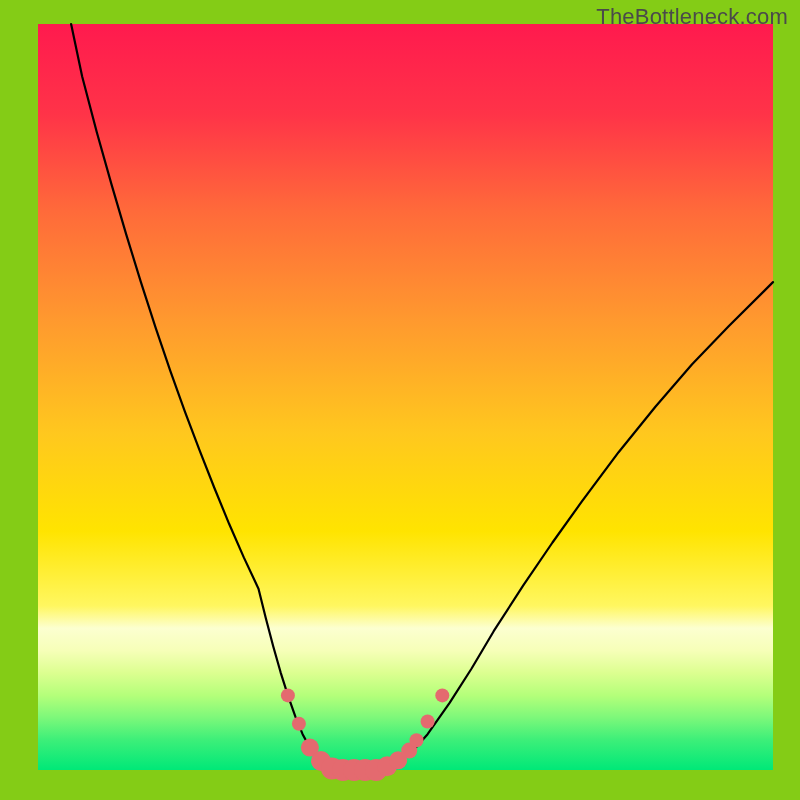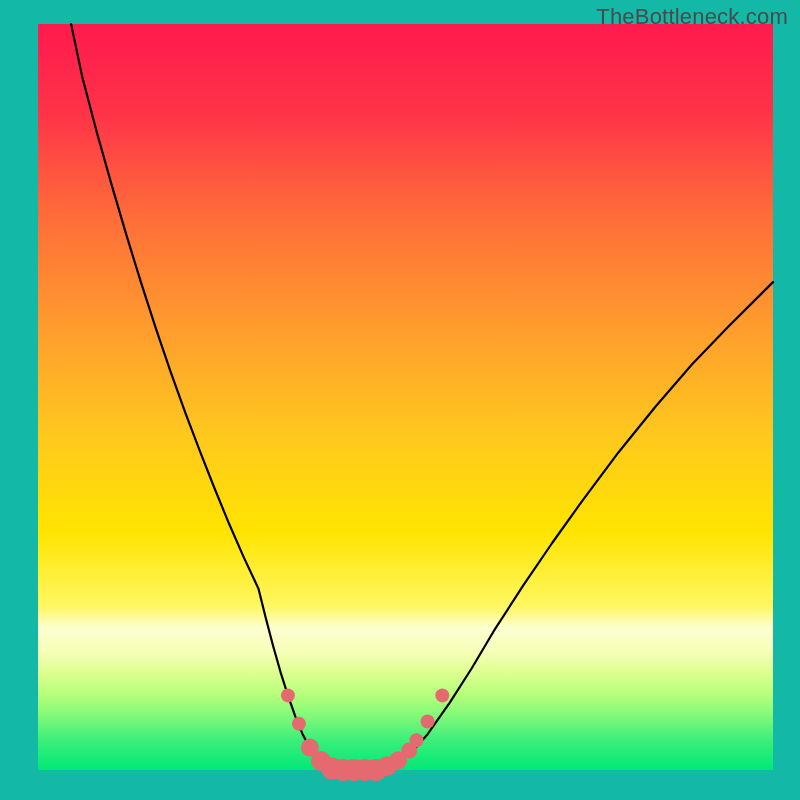--- a/index.html
+++ b/index.html
@@ -1,16 +1,16 @@
 <!DOCTYPE html>
 <html><head>
 <meta charset="utf-8">
 <style>
   html,body{margin:0;padding:0;width:800px;height:800px;overflow:hidden;background:#000;}
-  .stage{position:relative;width:800px;height:800px;background:#14b8a6;}
+  .stage{position:relative;width:800px;height:800px;background:#84cc16;}
   .watermark{position:absolute;top:4px;right:12px;color:#4a4a4a;
     font-family:Arial,Helvetica,sans-serif;font-size:22px;letter-spacing:.2px;z-index:5;}
   svg{position:absolute;left:0;top:0;z-index:2;}
 </style>
 </head>
 <body>
 <div class="stage">
   <div class="watermark">TheBottleneck.com</div>
   <svg id="plot" width="800" height="800" viewBox="0 0 800 800">
       <defs>

